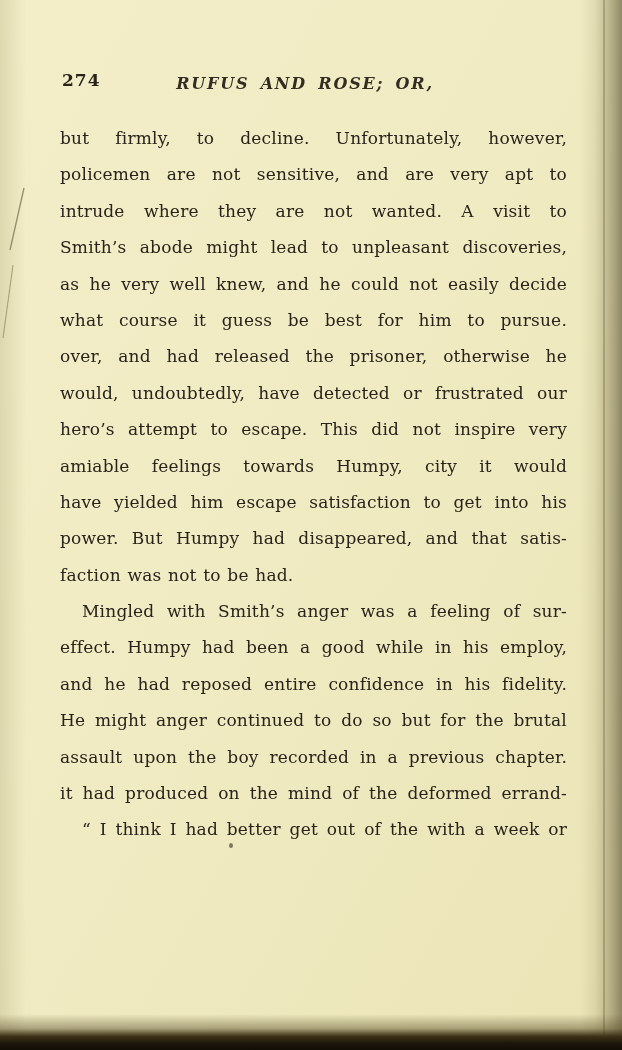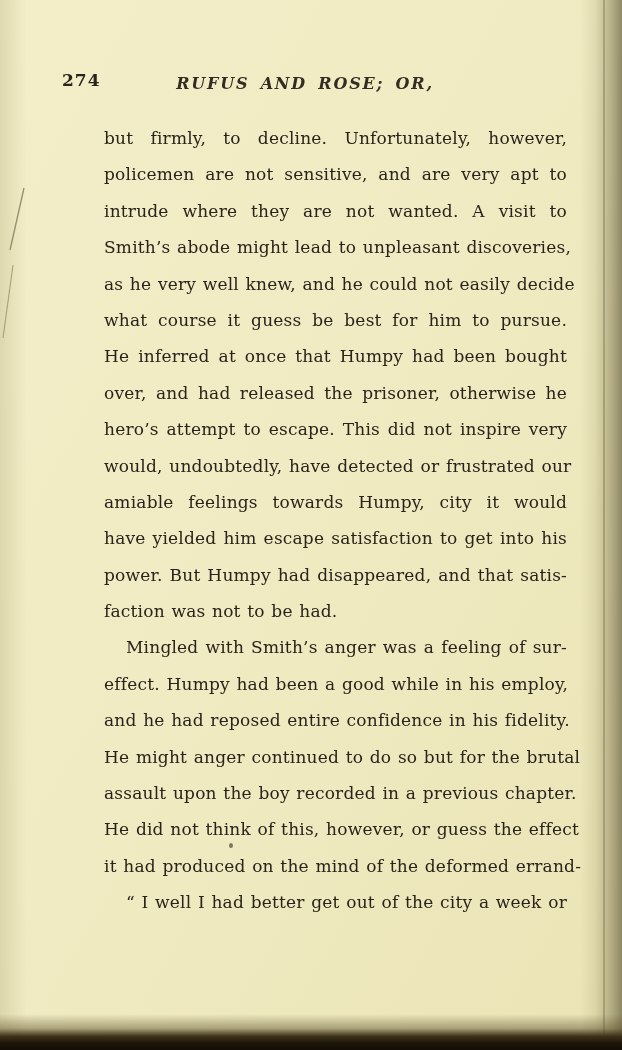--- a/index.html
+++ b/index.html
@@ -25,21 +25,21 @@
     color: #332c22;
   }
   #bodytext {
     position: absolute; left: 60px; top: 120px; width: 507px;
     font-size: 17px; line-height: 36.4px;
     letter-spacing: 0.2px; word-spacing: 1px;
     color: var(--ink, #29231c);
   }
   .line {
     text-align: justify; text-align-last: justify; text-justify: inter-word;
-    height: 36.4px; white-space: nowrap; overflow: visible; margin-left: 44px;
+    height: 36.4px; white-space: nowrap; overflow: visible;
   }
   .line.short { text-align-last: left; }
   .line.indent { padding-left: 22px; }
   .edge-left {
     position: absolute; top: 0; bottom: 0; left: 0; width: 26px; pointer-events: none;
     background: linear-gradient(to right, rgba(150,140,95,0.22), rgba(150,140,95,0));
   }
   .edge-right {
     position: absolute; top: 0; right: 0; bottom: 0; width: 42px; pointer-events: none;
     background: linear-gradient(to right,
@@ -71,36 +71,34 @@
 
   <div id="runtitle">RUFUS AND ROSE; OR,</div>
 
   <div id="bodytext">
       <div class="line">but firmly, to decline.  Unfortunately, however,</div>
       <div class="line">policemen are not sensitive, and are very apt to</div>
       <div class="line">intrude where they are not wanted.  A visit to</div>
       <div class="line">Smith’s abode might lead to unpleasant discoveries,</div>
       <div class="line">as he very well knew, and he could not easily decide</div>
       <div class="line">what course it guess be best for him to pursue.</div>
-      <div class="line">He inferred at once that Humpy had been bought</div>
       <div class="line">over, and had released the prisoner, otherwise he</div>
+      <div class="line">would, undoubtedly, have detected or frustrated our</div>
       <div class="line">hero’s attempt to escape.  This did not inspire very</div>
-      <div class="line">would, undoubtedly, have detected or frustrated our</div>
       <div class="line">amiable feelings towards Humpy, city it would</div>
       <div class="line">have yielded him escape satisfaction to get into his</div>
       <div class="line">power.  But Humpy had disappeared, and that satis-</div>
       <div class="line short">faction was not to be had.</div>
       <div class="line indent">Mingled with Smith’s anger was a feeling of sur-</div>
       <div class="line">effect.  Humpy had been a good while in his employ,</div>
       <div class="line">and he had reposed entire confidence in his fidelity.</div>
       <div class="line">He might anger continued to do so but for the brutal</div>
       <div class="line">assault upon the boy recorded in a previous chapter.</div>
-      <div class="line">He did not think of this, however, or guess the effect</div>
       <div class="line">it had produced on the mind of the deformed errand-</div>
-      <div class="line indent">“ I well I had better get out of the city a week or</div>
+      <div class="line indent">“ I think I had better get out of the with a week or</div>
     </div>
 
   <svg class="scratch" width="40" height="190" viewBox="0 0 40 190">
     <path d="M24 18 L10 80" stroke="#7d7454" stroke-width="1.3" fill="none" opacity="0.8"></path>
     <path d="M13 95 L3 168" stroke="#8b8160" stroke-width="1.1" fill="none" opacity="0.7"></path>
   </svg>
 
   <div class="speck" style="left:229px; top:843px;"></div>
 
   <div class="edge-left"></div>

